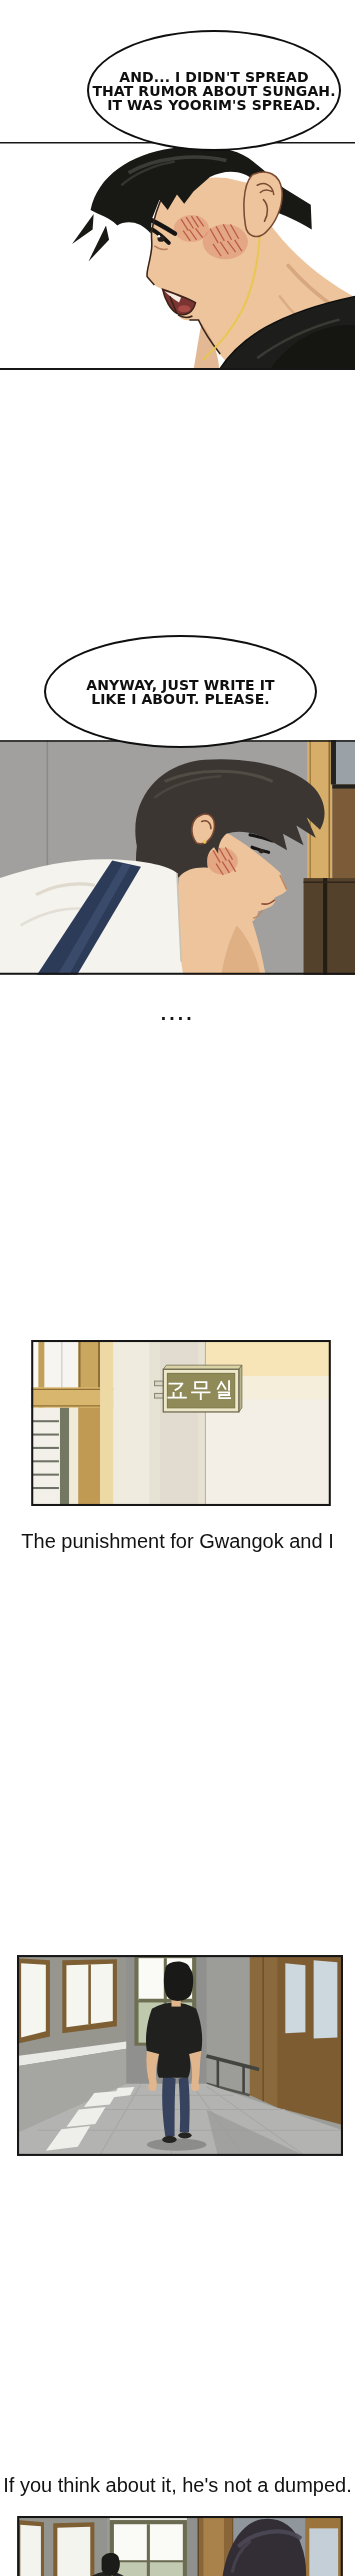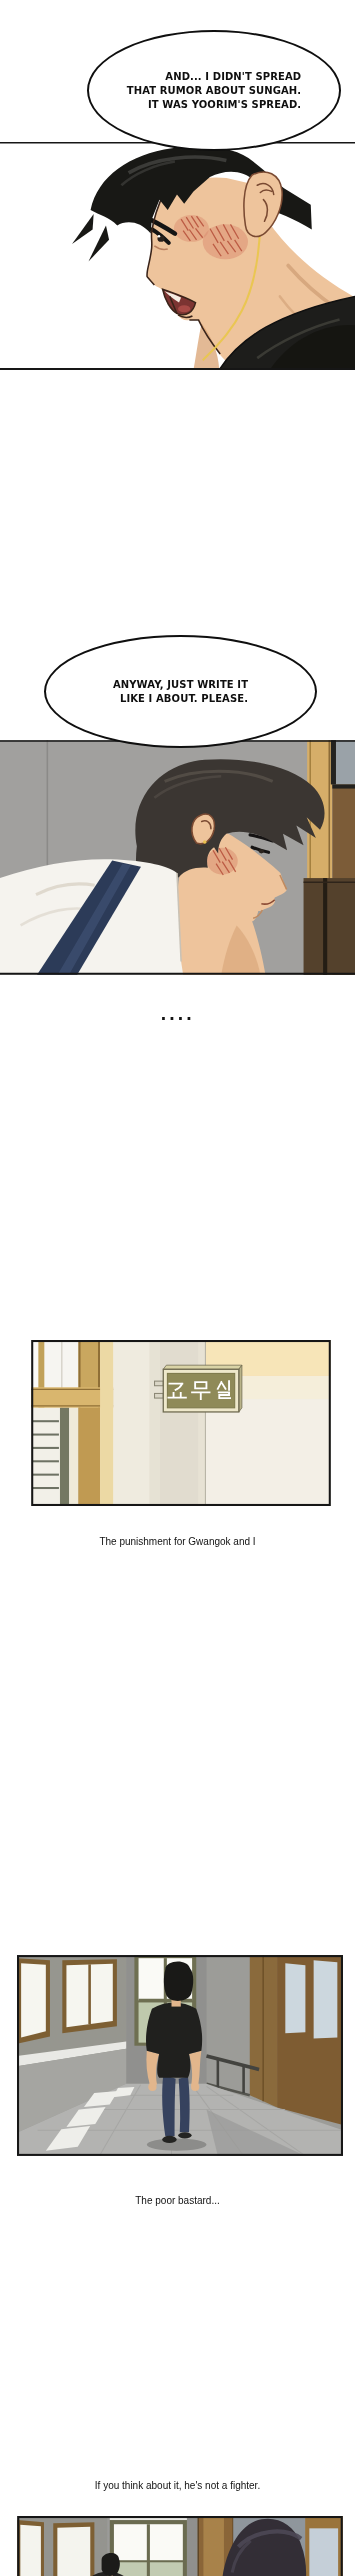--- a/index.html
+++ b/index.html
@@ -2,24 +2,24 @@
 <html style="font-size:8.2px"><head>
 <meta charset="utf-8">
 <style>
   html,body{margin:0;padding:0;background:#ffffff;}
   .page{position:relative;width:355px;height:3297px;background:#ffffff;overflow:hidden;
         font-family:"Liberation Sans",sans-serif;}
   .panel{position:absolute;margin:0;line-height:0;z-index:1;}
   .panel svg{display:block;}
   .bubble{position:absolute;background:#ffffff;border:2.1px solid #0f0f0f;border-radius:50%;
           display:flex;align-items:center;justify-content:center;text-align:center;z-index:5;}
-  .bubble .txt{font-family:"DejaVu Sans",sans-serif;font-weight:700;font-size:10px;
-               line-height:14px;color:#0f0f0f;letter-spacing:0.1px;text-align:right;}
+  .bubble .txt{font-family:"DejaVu Sans",sans-serif;font-weight:700;font-size:14px;
+               line-height:14px;color:#0f0f0f;letter-spacing:0.1px;}
   .bubble .txt span{display:block;}
-  .caption{position:absolute;left:0;width:355px;text-align:center;font-size:10px;
+  .caption{position:absolute;left:0;width:355px;text-align:center;font-size:20px;
            line-height:21px;color:#121212;z-index:2;}
   .caption span{display:block;}
   .dots{position:absolute;left:0;width:355px;text-align:center;z-index:2;
         font-family:"DejaVu Sans",sans-serif;font-weight:700;font-size:15.5px;
         letter-spacing:2.6px;color:#141414;}
   .sr{position:absolute;width:0.5px;height:0.5px;overflow:hidden;clip:rect(0 0 0 0);white-space:nowrap;}
 </style>
 </head>
 <body>
 
@@ -269,25 +269,24 @@
       <circle cx="263" cy="256" r="8" fill="#e2b68c"></circle>
       <circle cx="346" cy="256" r="8" fill="#e2b68c"></circle>
       <path d="M262,104 C252,130 248,160 252,186 L276,192 C270,226 272,232 276,238 L332,238 C338,226 338,210 334,192 L358,186 C362,158 358,130 348,104 C320,88 290,88 262,104 Z" fill="#20201e"></path>
       <rect x="300" y="84" width="18" height="16" fill="#e2b68c"></rect>
       <path d="M288,28 C288,10 330,6 336,26 C344,34 344,58 338,76 C330,92 298,94 290,78 C284,62 284,42 288,28 Z" fill="#191917"></path>
       <rect x="2" y="2" width="629" height="386" fill="none" stroke="#161616" stroke-width="4"></rect>
     </svg>
   </figure>
 
   <div class="caption" style="top:2190px;">
-    <span>The poor bastard...</span>
   </div>
 
   <div class="caption" style="top:2475px;">
-    <span>If you think about it, he's not a fighter.</span>
+    <span>If you think about it, he's not a dumped.</span>
   </div>
 
   <figure class="panel" style="left:17px;top:2516px;">
     <svg width="326" height="199" viewBox="0 0 633 387">
       <rect width="633" height="387" fill="#9b9b99"></rect>
 
       <polygon points="0,0 175,0 175,230 0,300" fill="#94948f"></polygon>
       <polygon points="0,8 52,12 52,150 0,165" fill="#7d5f33"></polygon>
       <polygon points="6,17 46,20 46,141 6,155" fill="#f4f4ee"></polygon>
       <polygon points="70,14 150,12 150,140 70,150" fill="#7d5f33"></polygon>

